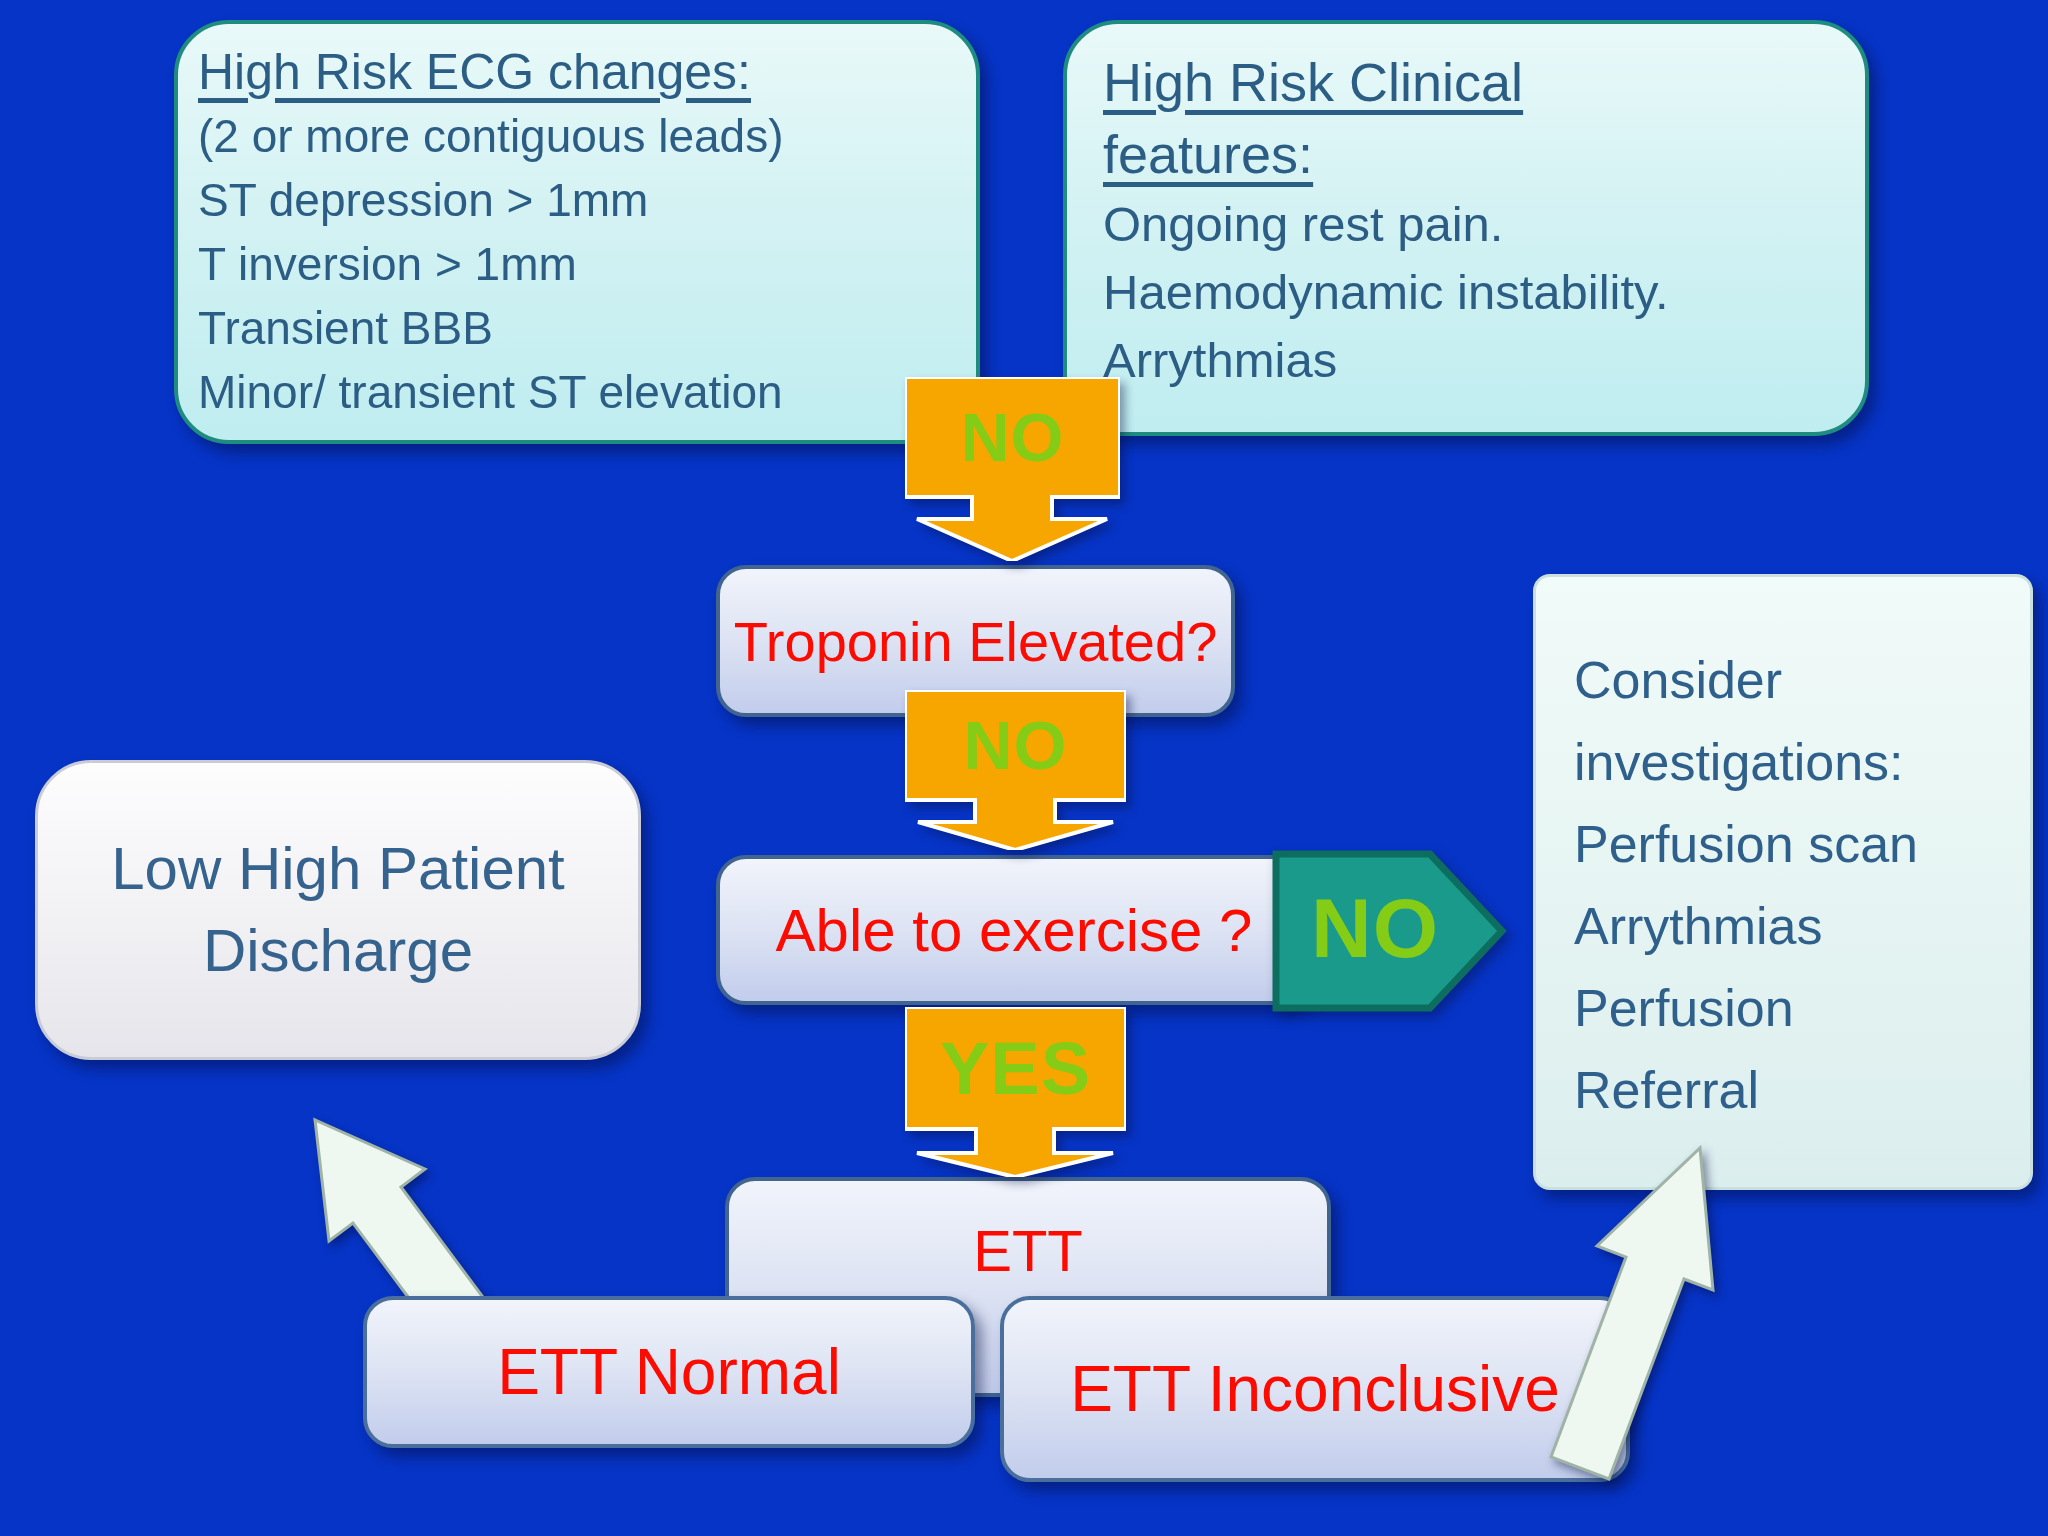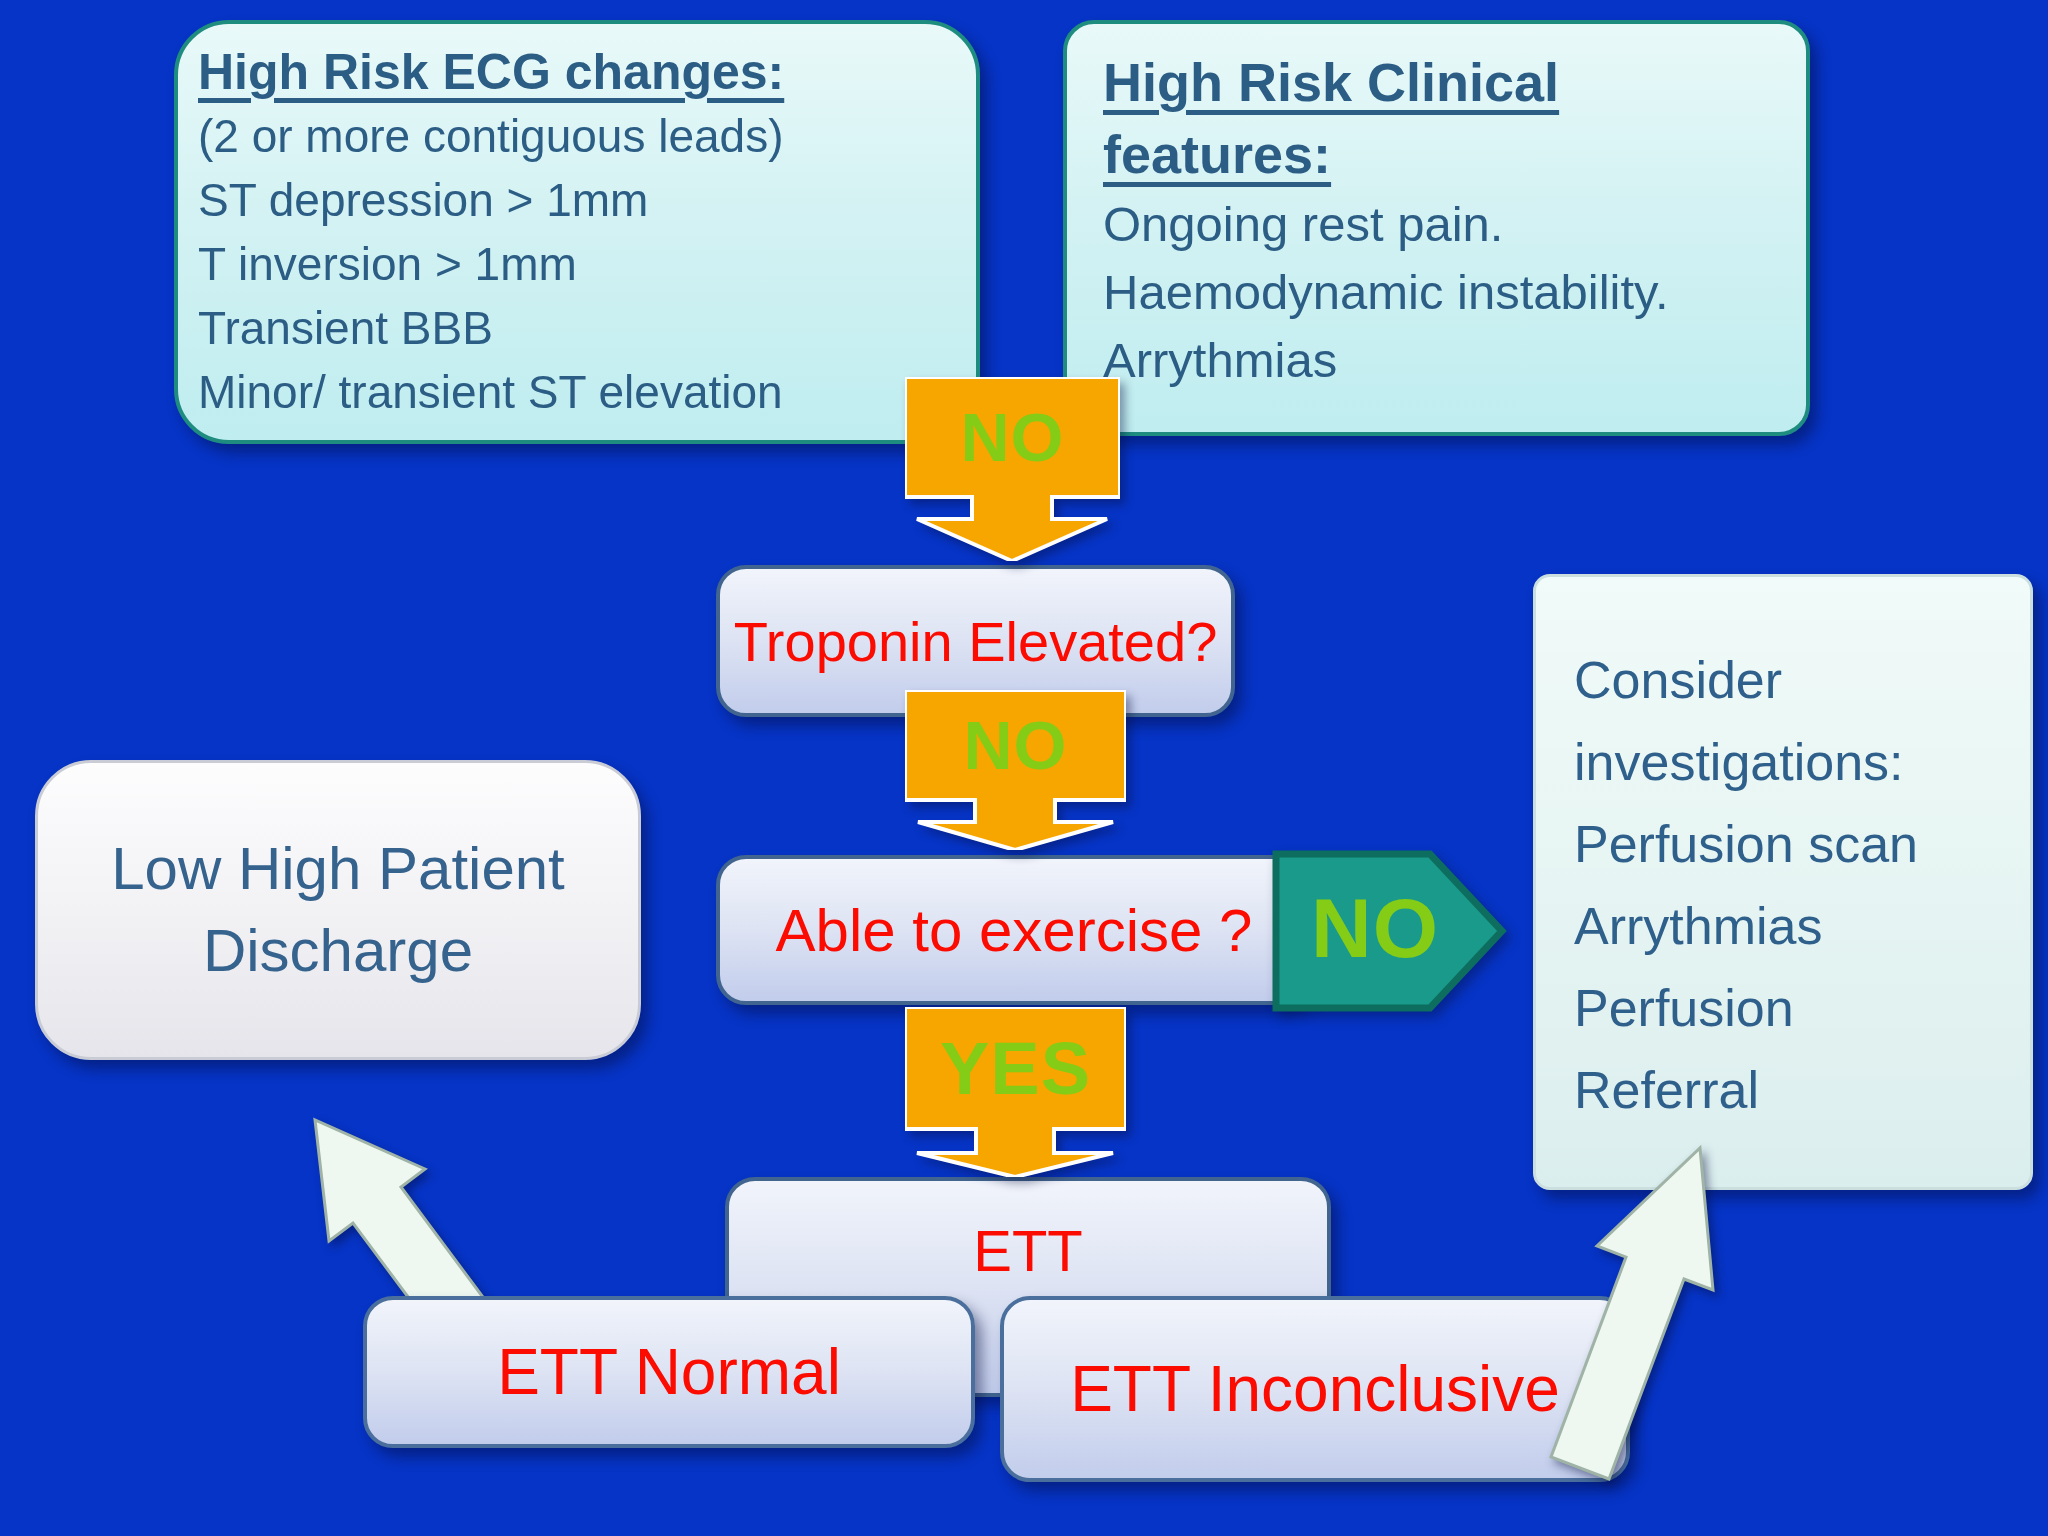--- a/index.html
+++ b/index.html
@@ -8,24 +8,24 @@
     background:#0634c6;
     font-family:"Liberation Sans","DejaVu Sans",sans-serif;
   }
   .box{position:absolute;box-sizing:border-box;box-shadow:7px 9px 14px rgba(4,12,60,.45);}
   
   .cyan{
     background:linear-gradient(180deg,#e9f9f9 0%,#d4f2f3 45%,#bfedf0 100%);
     border:4px solid #1f8c80;border-radius:55px;
     color:#2b5d85;
   }
-  .cyan .title{font-weight:bold;text-decoration:underline;text-decoration-thickness:5px;text-underline-offset:9px;}
+  .cyan .title{font-weight:normal;text-decoration:underline;text-decoration-thickness:5px;text-underline-offset:9px;}
   #box-ecg{left:174px;top:20px;width:806px;height:424px;padding:16px 14px 0 20px;font-size:46px;line-height:64px;}
   #box-ecg .title{font-size:50px;}
-  #box-clinical{left:1063px;top:20px;width:747px;height:416px;padding:22px 24px 0 36px;font-size:49px;line-height:68px;border-radius:31px;}
+  #box-clinical{left:1063px;top:20px;width:806px;height:416px;padding:22px 24px 0 36px;font-size:49px;line-height:68px;}
   #box-clinical .title{font-size:54px;line-height:72px;}
   
   .lav{
     background:linear-gradient(180deg,#f1f4fb 0%,#dde3f3 50%,#c2cdec 100%);
     border:4px solid #41658f;border-radius:30px;
     display:flex;align-items:center;justify-content:center;
     color:#fb0b00;
   }
   #box-troponin{left:716px;top:565px;width:519px;height:152px;font-size:56px;}
   #box-exercise{left:716px;top:855px;width:596px;height:150px;font-size:60px;}

